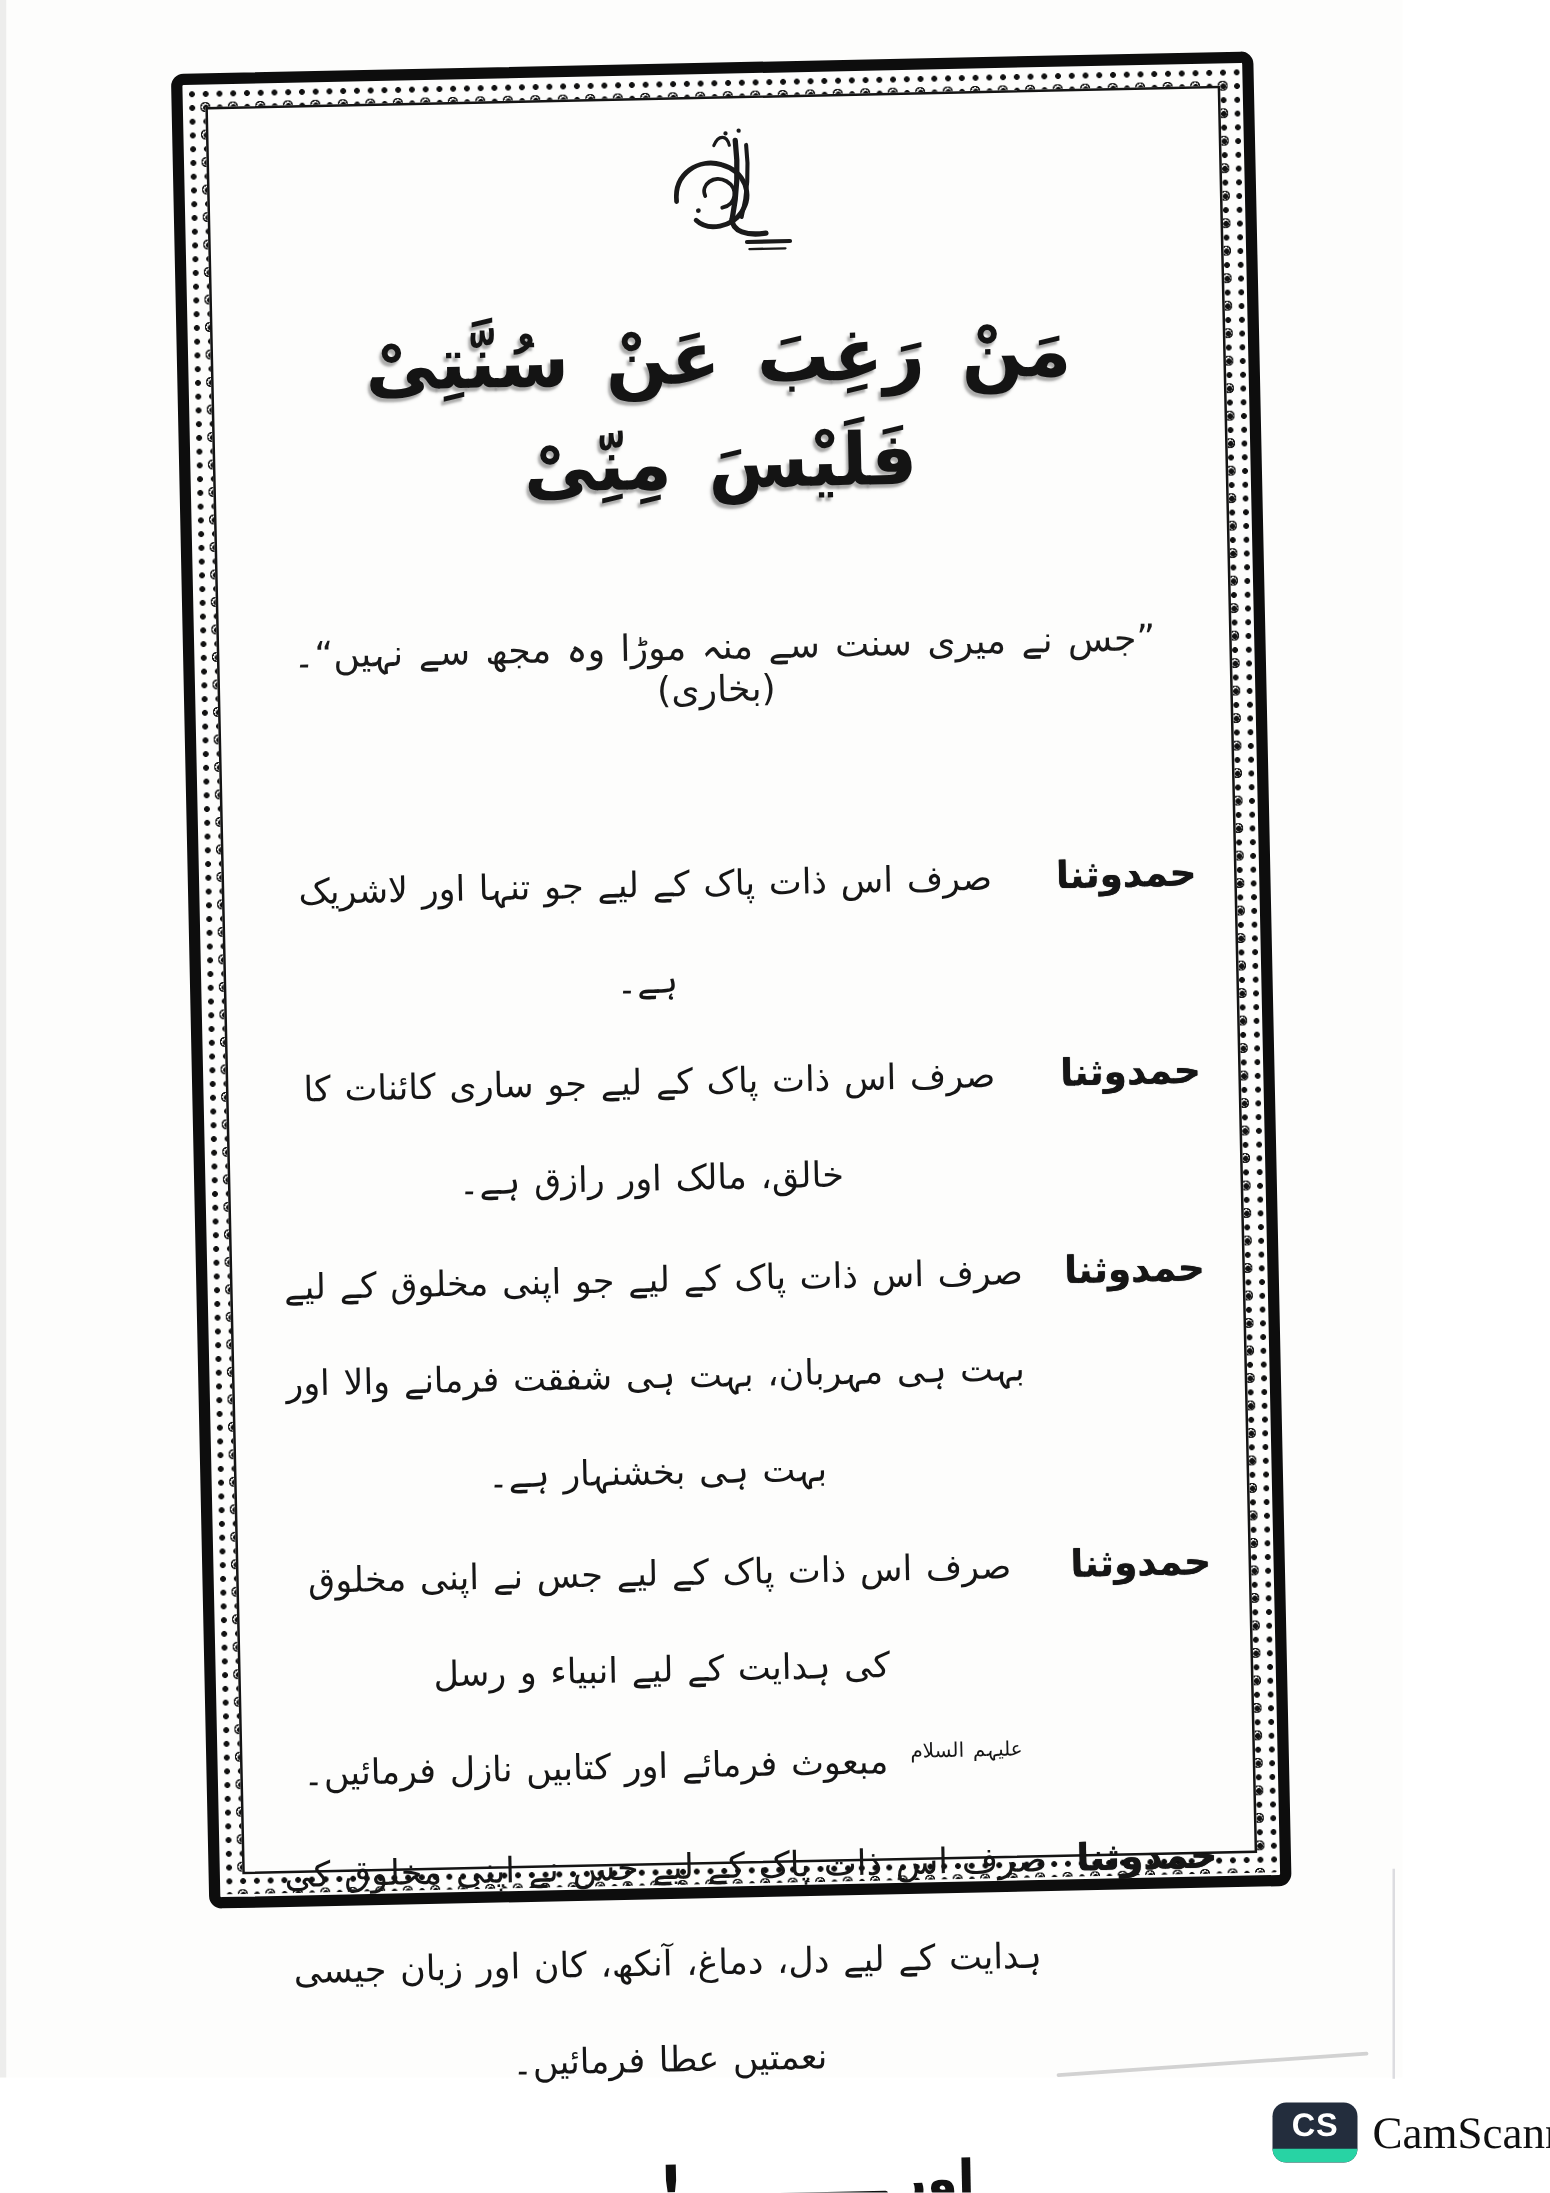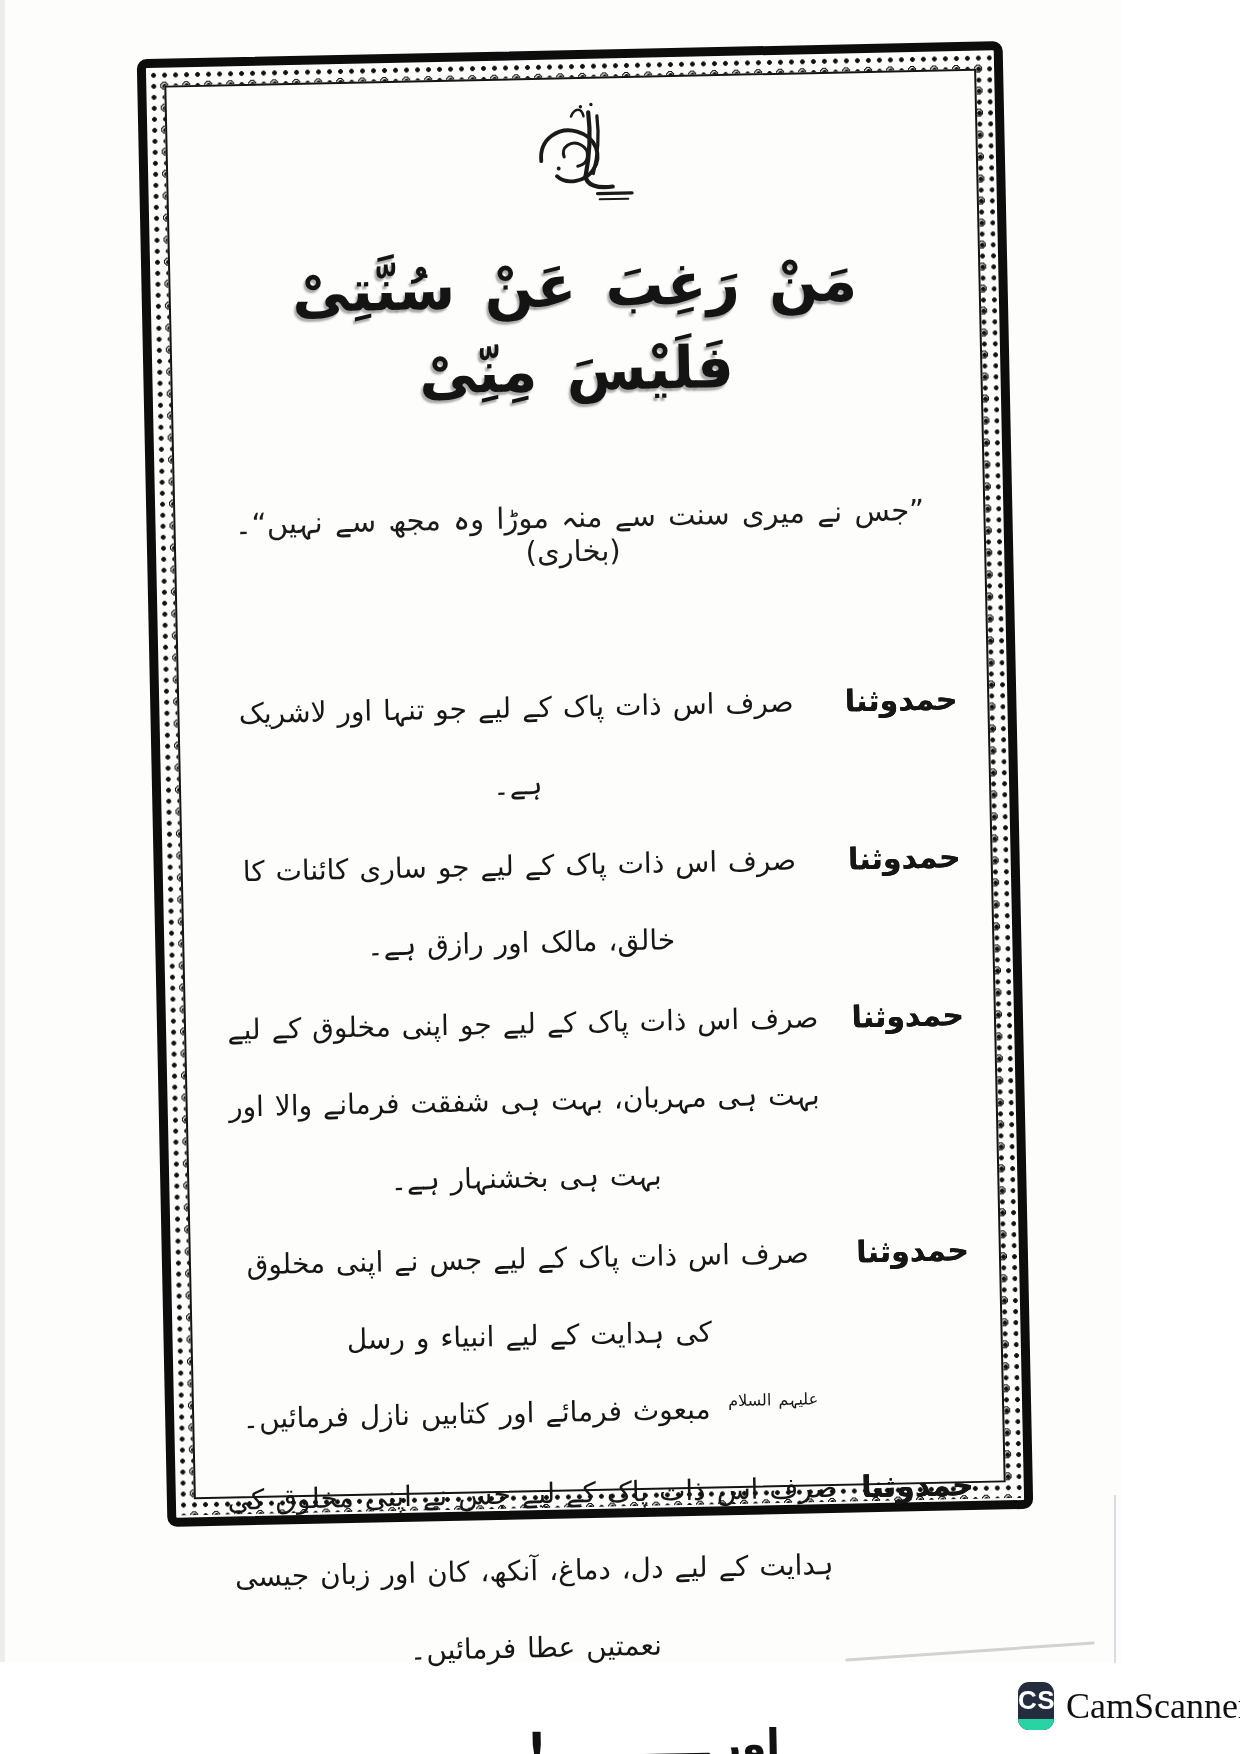--- a/index.html
+++ b/index.html
@@ -45,21 +45,21 @@
   .para .body{flex:1 1 auto;text-align:center;word-spacing:2px;}
   .honorific{font-size:16px;position:relative;top:-12px;display:inline-block;margin:0 4px;line-height:1;}
   .phrase-gap{display:inline-block;margin:0 3px;}
   
   .aur-line{margin-top:34px;direction:rtl;display:flex;align-items:center;width:fit-content;margin-left:auto;margin-right:auto;position:relative;left:48px;}
   .aur-word{font-size:40px;font-weight:bold;color:#111;}
   .aur-rule{width:155px;height:4px;background:#111;margin:20px 8px 0 8px;border-radius:2px;}
   .aur-bang{font-size:46px;font-weight:bold;color:#111;margin-top:2px;}
   
   .watermark{position:absolute;left:1018px;top:1682px;display:flex;align-items:center;gap:12px;}
-  .cs-icon{width:36px;height:48px;border-radius:11px;position:relative;overflow:hidden;}
+  .cs-icon{width:68px;height:48px;border-radius:11px;position:relative;overflow:hidden;}
   .cs-letters{position:absolute;top:3px;left:0;right:0;text-align:center;color:#ffffff;font-weight:bold;font-size:26px;font-family:"Liberation Sans",sans-serif;letter-spacing:.5px;}
   .cs-strip{position:absolute;left:0;right:0;bottom:0;height:11px;}
   .cs-label{font-family:"Liberation Serif",serif;font-size:36px;color:#101010;}
 </style>
 </head>
 <body>
 
 <div class="sheet">
   <div class="sheet-left-edge"></div>
 </div>

